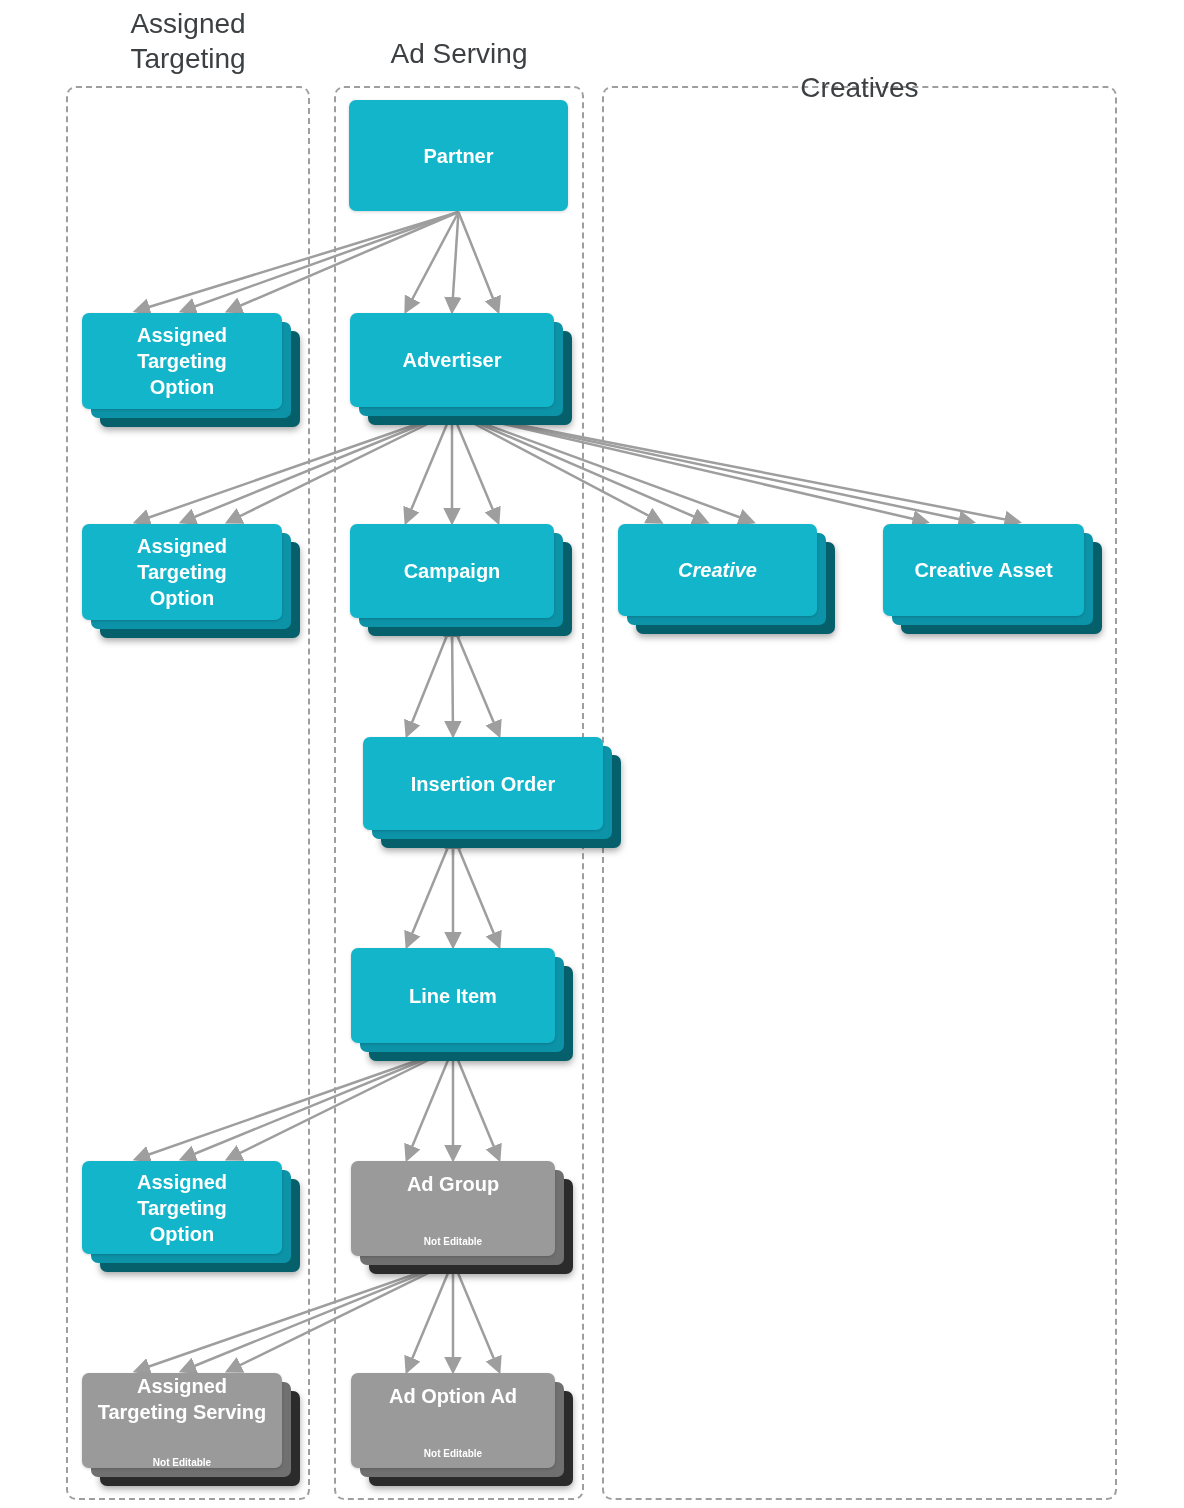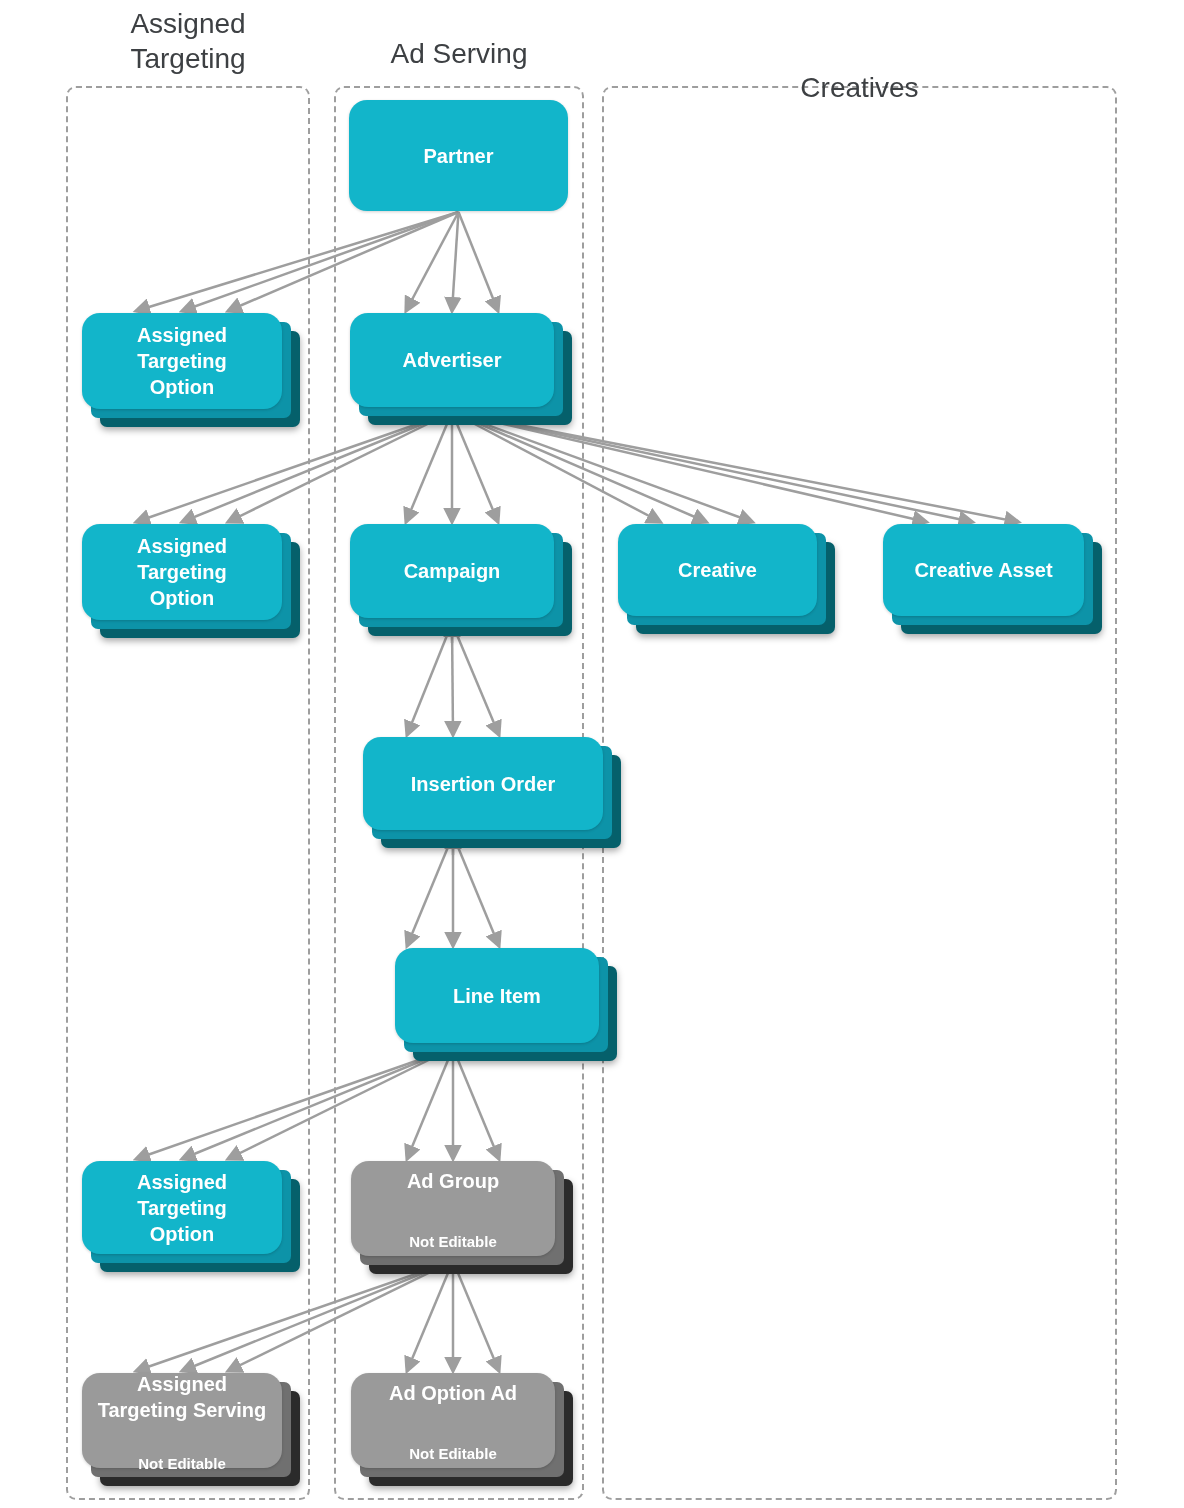--- a/index.html
+++ b/index.html
@@ -28,33 +28,33 @@
     color:var(--header);z-index:4;font-weight:400;
   }
   svg.edges{position:absolute;left:0;top:0;z-index:2;}
   .node{position:absolute;z-index:3;}
   .node .layer{
     position:absolute;width:100%;height:100%;border-radius:7px;
   }
   .node .l2{left:9px;top:9px;z-index:2;}
   .node .l3{left:18px;top:18px;z-index:1;box-shadow:0 3px 7px rgba(0,0,0,.35);}
   .node .face{
-    position:absolute;left:0;top:0;width:100%;height:100%;border-radius:18px;
+    position:absolute;left:0;top:0;width:100%;height:100%;border-radius:7px;
     display:flex;flex-direction:column;align-items:center;justify-content:center;
     color:#fff;font-weight:bold;font-size:20px;text-align:center;z-index:3;
     box-shadow:0 1px 3px rgba(0,0,0,.18);
   }
   .node.cyan .face{background:var(--cyan);}
   .node.cyan .l2{background:var(--cyan-mid);}
   .node.cyan .l3{background:var(--cyan-dark);}
   .node.gray .face{background:var(--gray);gap:24px;}
   .node.gray .l2{background:var(--gray-mid);}
   .node.gray .l3{background:var(--gray-dark);}
   .node .lbl{line-height:1.3;}
-  .node .sub{font-size:15px;font-weight:bold;margin-top:16px;line-height:1;}
+  .node .sub{font-size:10px;font-weight:bold;margin-top:16px;line-height:1;}
   .node.tight .sub{margin-top:9px;}
 </style>
 </head>
 <body>
 
 <div id="canvas">
     <div class="column" style="left: 66px; top: 86px; width: 244px; height: 1414px;"></div>
     <div class="col-header" style="left: 66px; top: 6px; width: 244px;">
       <div>Assigned</div>
       <div>Targeting</div>
@@ -152,21 +152,21 @@
     </div>
     <div class="node cyan" style="left: 350px; top: 524px; width: 204px; height: 94px;">
       <div class="layer l3"></div>
       <div class="layer l2"></div>
       <div class="face">
         <div class="lbl">
           <div>Campaign</div>
         </div>
       </div>
     </div>
-    <div class="node cyan" style="left: 618px; top: 524px; width: 199px; height: 92px;">
+    <div class="node cyan" style="left: 618px; top: 524px; width: 199px; height: 92px; font-style: italic;">
       <div class="layer l3"></div>
       <div class="layer l2"></div>
       <div class="face">
         <div class="lbl">
           <div>Creative</div>
         </div>
       </div>
     </div>
     <div class="node cyan" style="left: 883px; top: 524px; width: 201px; height: 92px;">
       <div class="layer l3"></div>
@@ -179,21 +179,21 @@
     </div>
     <div class="node cyan" style="left: 351px; top: 737px; width: 240px; height: 93px; margin-left: 12px;">
       <div class="layer l3"></div>
       <div class="layer l2"></div>
       <div class="face">
         <div class="lbl">
           <div>Insertion Order</div>
         </div>
       </div>
     </div>
-    <div class="node cyan" style="left: 351px; top: 948px; width: 204px; height: 95px; margin-left: 44px;">
+    <div class="node cyan" style="left: 351px; top: 948px; width: 204px; height: 95px;">
       <div class="layer l3"></div>
       <div class="layer l2"></div>
       <div class="face">
         <div class="lbl">
           <div>Line Item</div>
         </div>
       </div>
     </div>
     <div class="node cyan" style="left: 82px; top: 1161px; width: 200px; height: 93px;">
       <div class="layer l3"></div>

